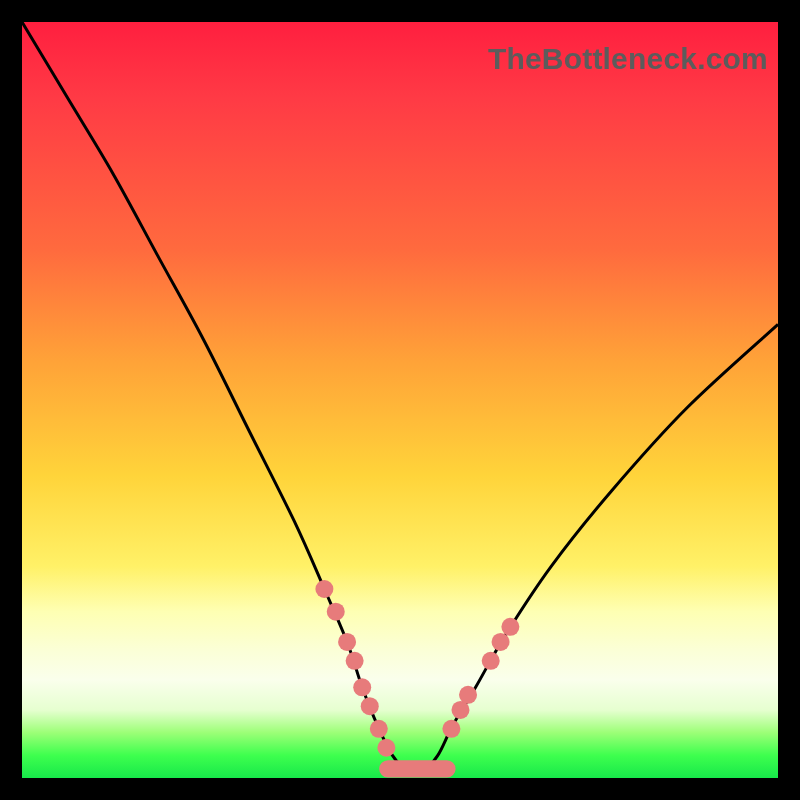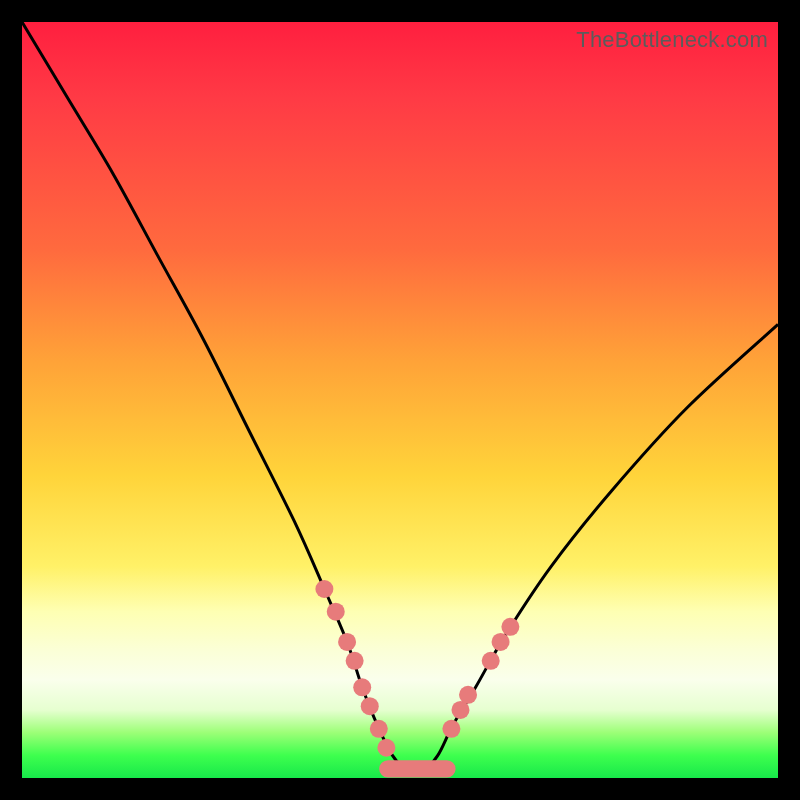--- a/index.html
+++ b/index.html
@@ -38,26 +38,26 @@
       #fbffd6 83%,
       #faffec 87%,
       #e6ffd0 91%,
       #9cff77 94%,
       #3eff4e 97%,
       #17e84a 100%
     );
   }
   .watermark {
     position: absolute;
-    top: 5px;
+    top: 20px;
     right: 10px;
     color: #5c5c5c;
-    font-size: 22px;
+    font-size: 30px;
     letter-spacing: 0.2px;
-    font-weight: 400;
+    font-weight: 700;
     user-select: none;
   }
   svg.curve {
     position: absolute;
     left: 0;
     top: 0;
     width: 756px;
     height: 756px;
     overflow: visible;
   }

